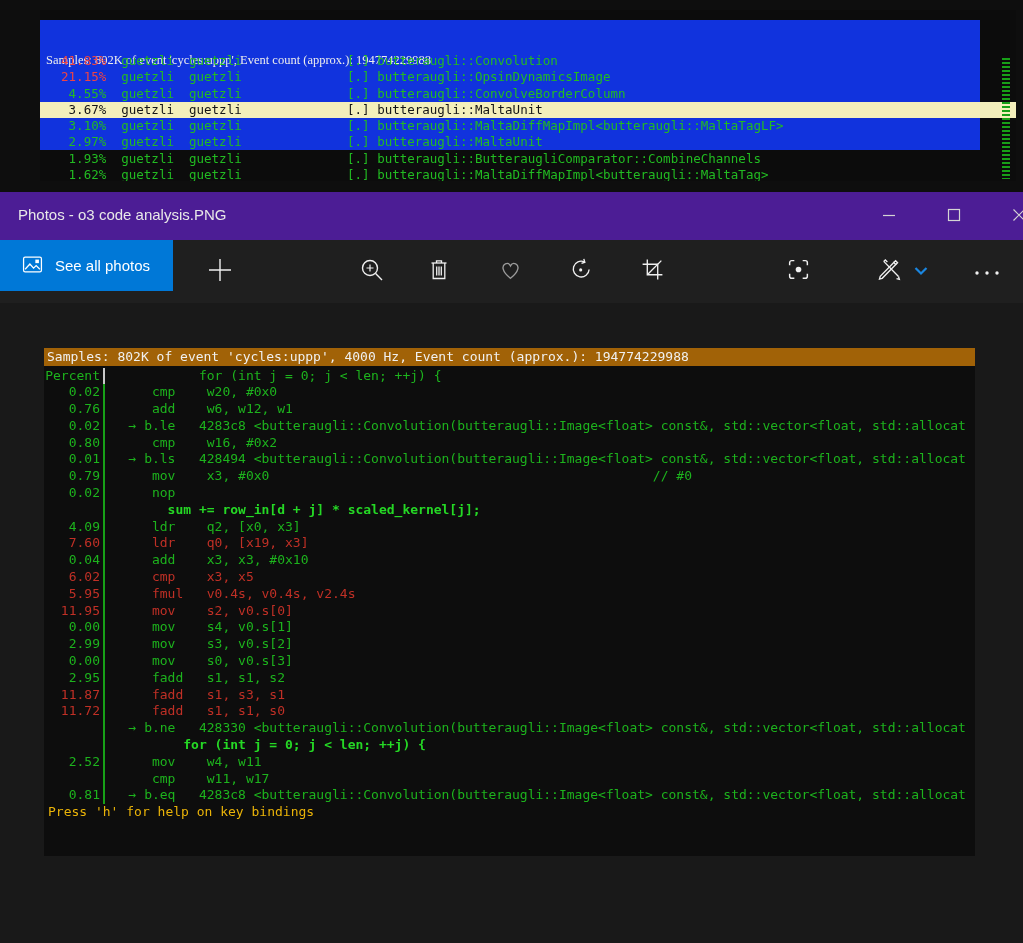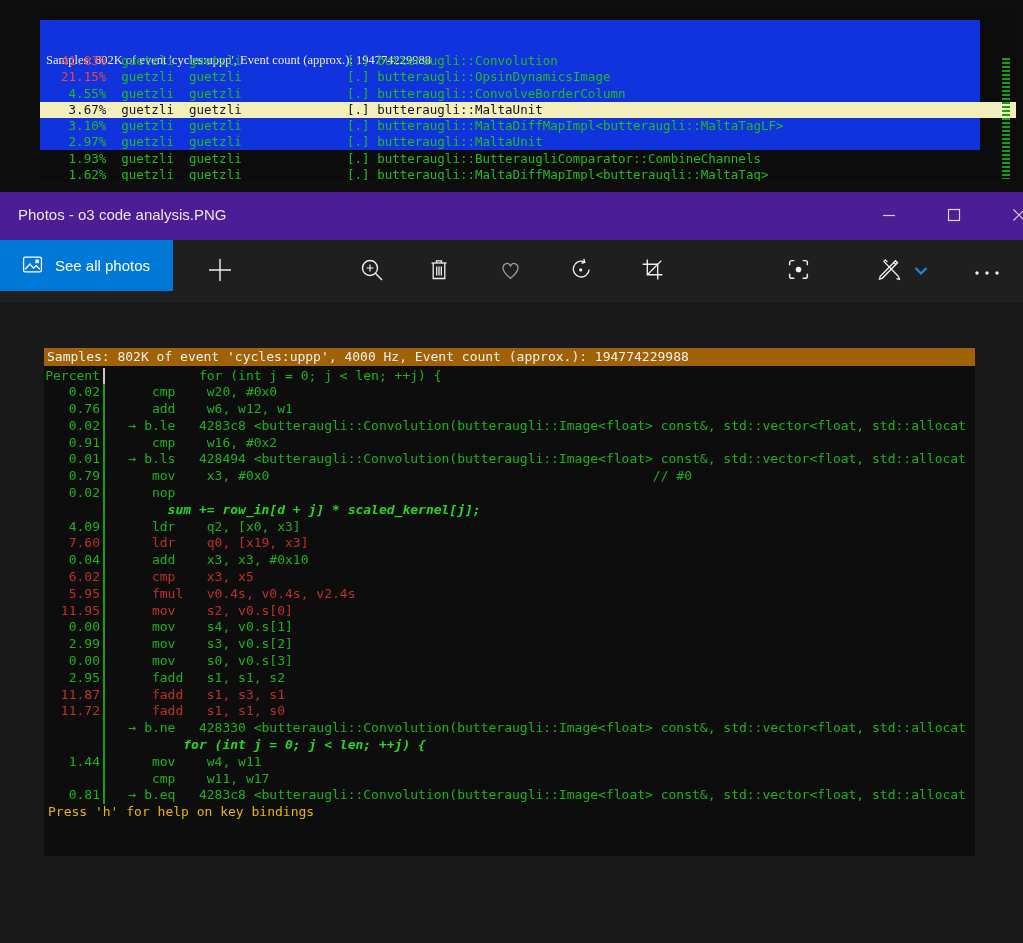--- a/index.html
+++ b/index.html
@@ -73,21 +73,21 @@
     white-space:pre;padding-left:3px;
   }
   #annotate-lines{padding-top:2px;}
   .aline{display:flex;height:16.8px;font-size:13px;line-height:16.8px;}
   .apct{width:56px;flex:none;text-align:right;white-space:pre;}
   .abar{width:2px;flex:none;background:#17a017;margin-left:3px;}
   .abar.hdrbar{background:#c8c8c8;}
   .acode{white-space:pre;}
   .g{color:#1db31d;}
   .r{color:#c03026;}
-  .src{color:#25d825;font-weight:bold;font-style:italic;}
+  .src{color:#25d825;font-weight:bold;}
   .hdr{color:#1db31d;}
   #annotate-status{
     color:#eab308;font-size:13px;line-height:16.8px;white-space:pre;padding-left:4px;
     font-family:"DejaVu Sans Mono",monospace;
   }
 </style>
 </head>
 <body>
 
 <div id="terminal" class="mono">
@@ -256,21 +256,21 @@
           <span class="apct g">0.76</span>
           <span class="abar"></span>
           <span class="acode g">      add    w6, w12, w1</span>
         </div>
         <div class="aline">
           <span class="apct g">0.02</span>
           <span class="abar"></span>
           <span class="acode g">   → b.le   4283c8 &lt;butteraugli::Convolution(butteraugli::Image&lt;float&gt; const&amp;, std::vector&lt;float, std::allocat</span>
         </div>
         <div class="aline">
-          <span class="apct g">0.91</span>
+          <span class="apct g">0.80</span>
           <span class="abar"></span>
           <span class="acode g">      cmp    w16, #0x2</span>
         </div>
         <div class="aline">
           <span class="apct g">0.01</span>
           <span class="abar"></span>
           <span class="acode g">   → b.ls   428494 &lt;butteraugli::Convolution(butteraugli::Image&lt;float&gt; const&amp;, std::vector&lt;float, std::allocat</span>
         </div>
         <div class="aline">
           <span class="apct g">0.79</span>
@@ -351,21 +351,21 @@
           <span class="apct g"></span>
           <span class="abar"></span>
           <span class="acode g">   → b.ne   428330 &lt;butteraugli::Convolution(butteraugli::Image&lt;float&gt; const&amp;, std::vector&lt;float, std::allocat</span>
         </div>
         <div class="aline">
           <span class="apct src"></span>
           <span class="abar"></span>
           <span class="acode src">          for (int j = 0; j &lt; len; ++j) {</span>
         </div>
         <div class="aline">
-          <span class="apct g">1.44</span>
+          <span class="apct g">2.52</span>
           <span class="abar"></span>
           <span class="acode g">      mov    w4, w11</span>
         </div>
         <div class="aline">
           <span class="apct g"></span>
           <span class="abar"></span>
           <span class="acode g">      cmp    w11, w17</span>
         </div>
         <div class="aline">
           <span class="apct g">0.81</span>

